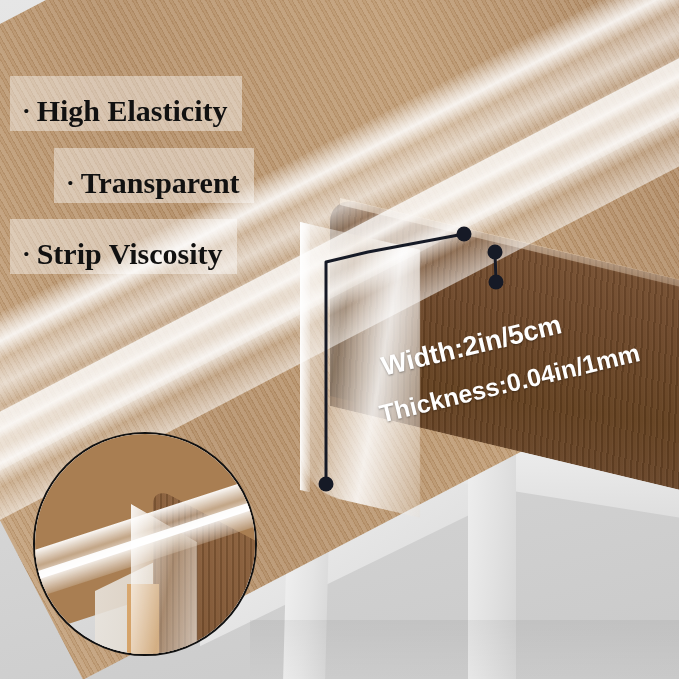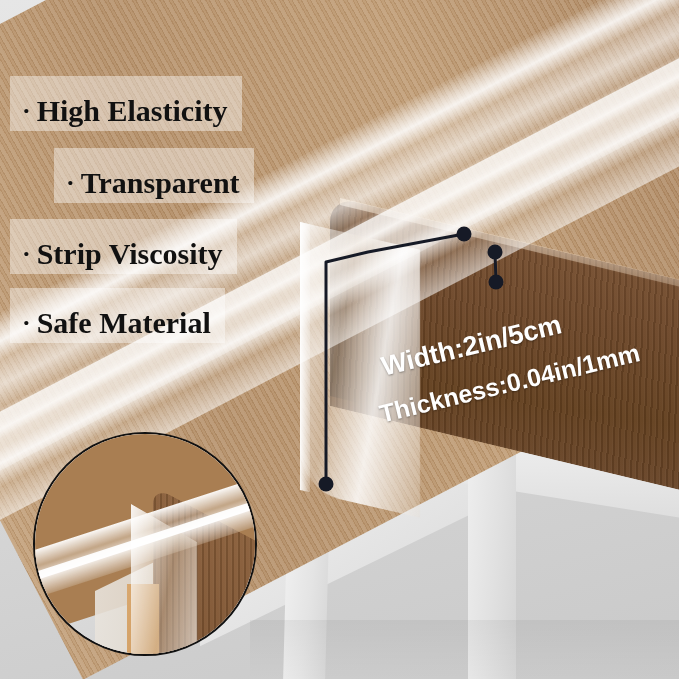--- a/index.html
+++ b/index.html
@@ -253,23 +253,20 @@
 
   <div class="bullet" id="b0">
     <span class="dot">·</span><span>High Elasticity</span>
   </div>
   <div class="bullet" id="b1">
     <span class="dot">·</span><span>Transparent</span>
   </div>
   <div class="bullet" id="b2">
     <span class="dot">·</span><span>Strip Viscosity</span>
   </div>
-  <div class="bullet" id="b3">
-    <span class="dot">·</span><span>Safe Material</span>
-  </div>
 
   <svg id="callouts" viewBox="0 0 679 679">
     <polyline id="line-width" fill="none" stroke="#161a26" stroke-width="3" stroke-linejoin="round" stroke-linecap="round" points="326,484 326,262 368,252 464,234"></polyline>
     <circle cx="326" cy="484" r="7.5" fill="#161a26"></circle>
     <circle cx="464" cy="234" r="7.5" fill="#161a26"></circle>
 
     <line id="line-thick" x1="495" y1="253" x2="496" y2="281" stroke="#161a26" stroke-width="3" stroke-linecap="round"></line>
     <circle cx="495" cy="252" r="7.5" fill="#161a26"></circle>
     <circle cx="496" cy="282" r="7.5" fill="#161a26"></circle>
   </svg>

